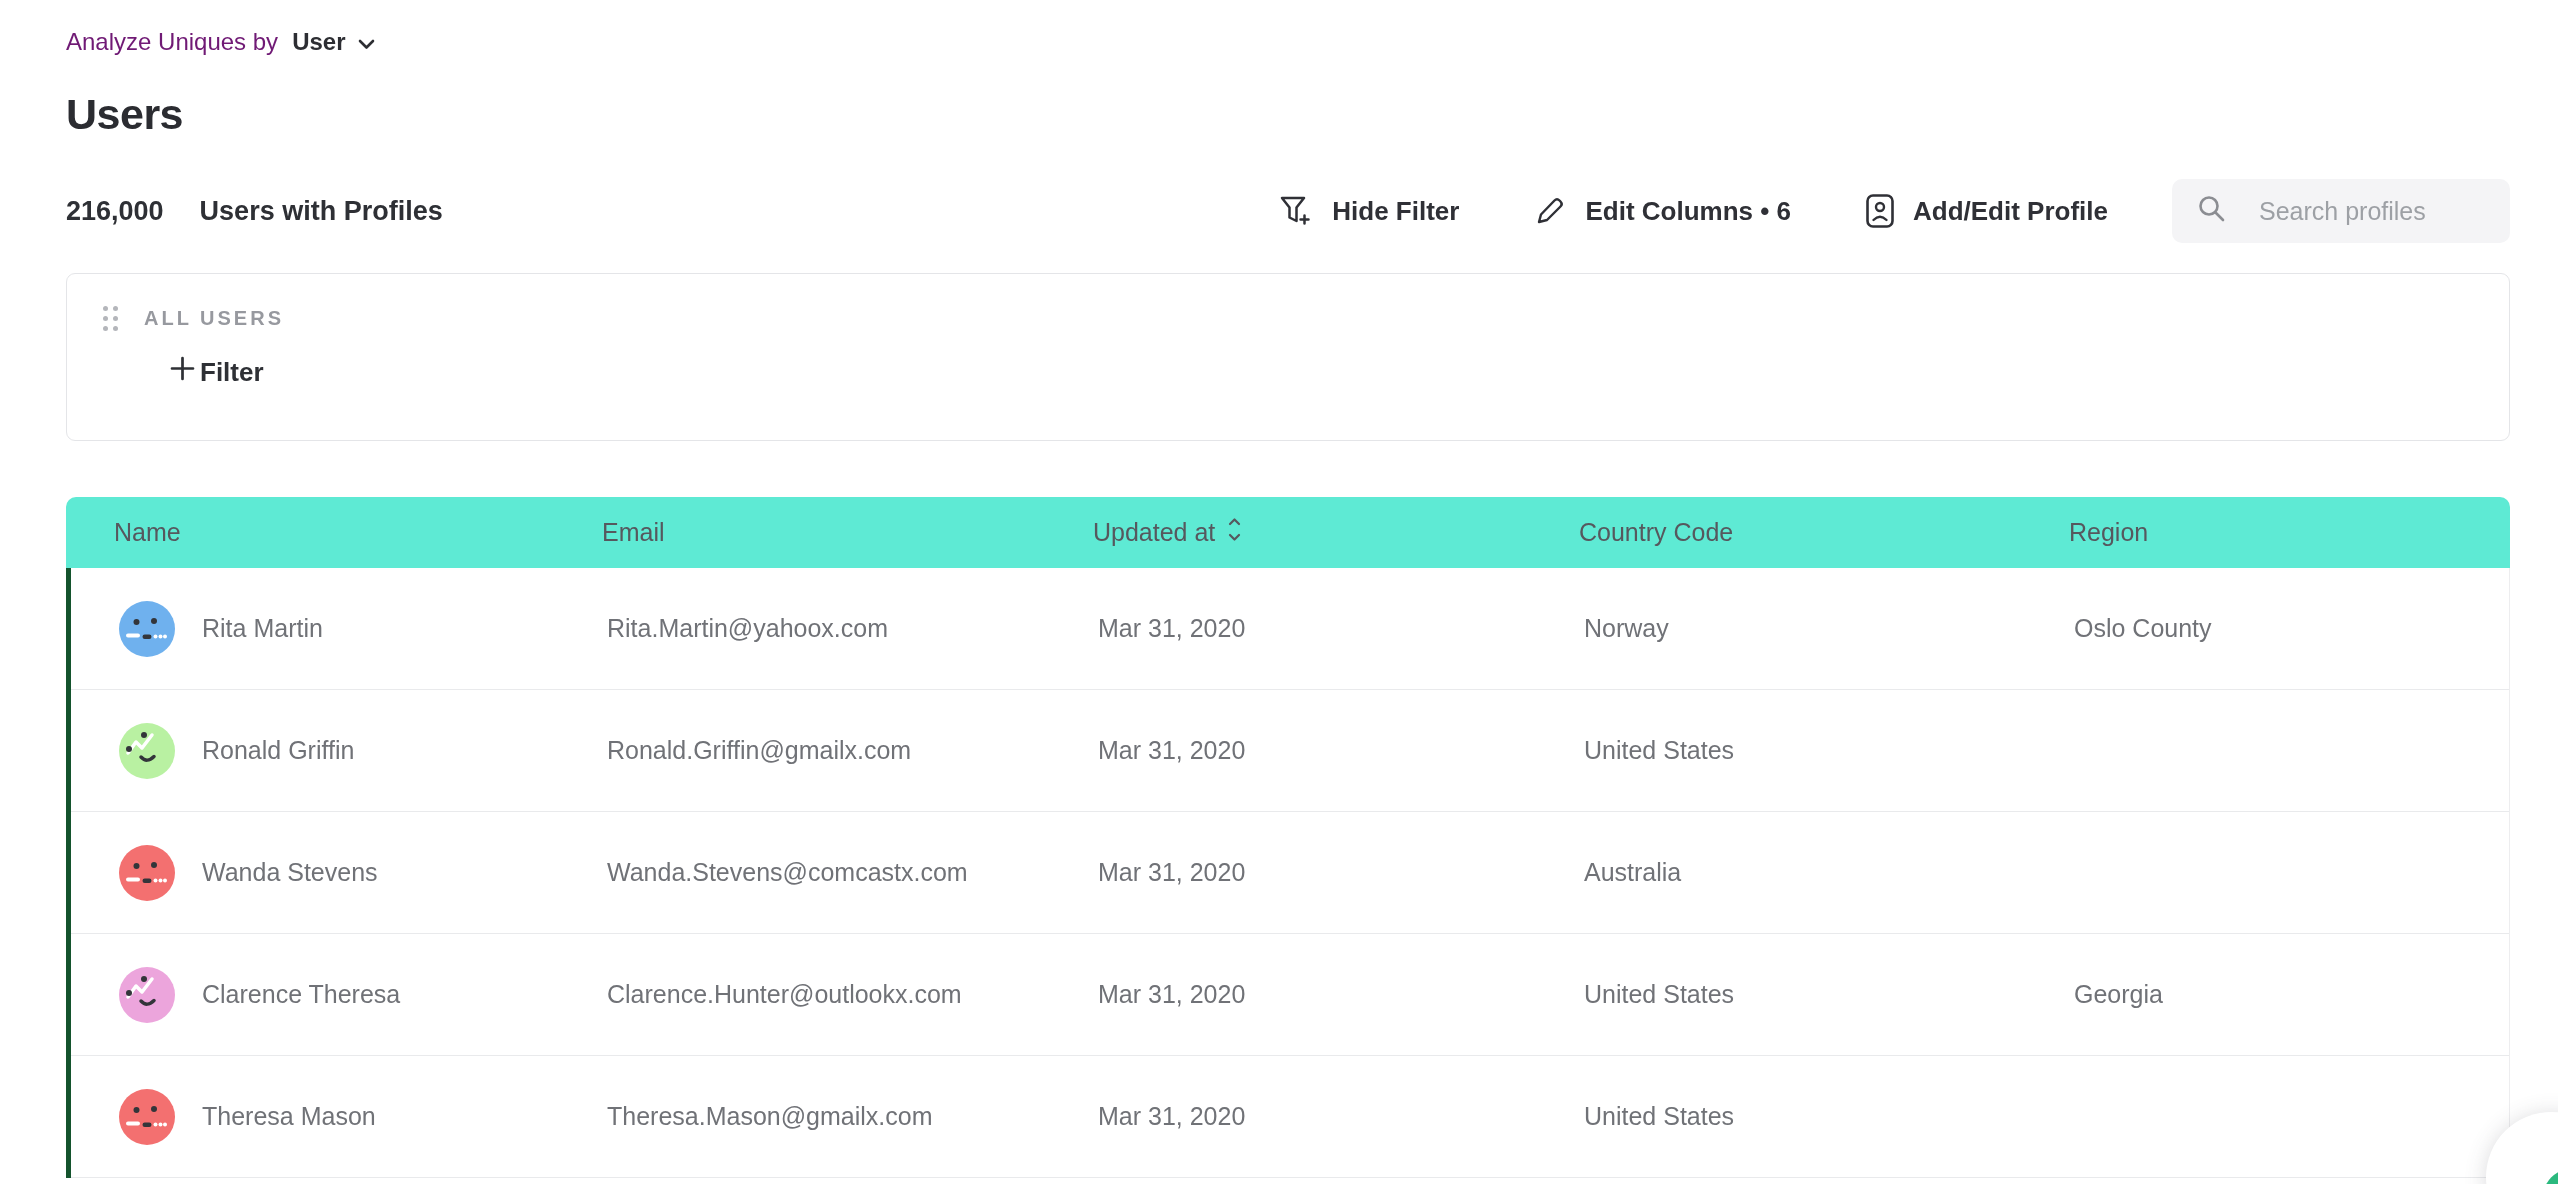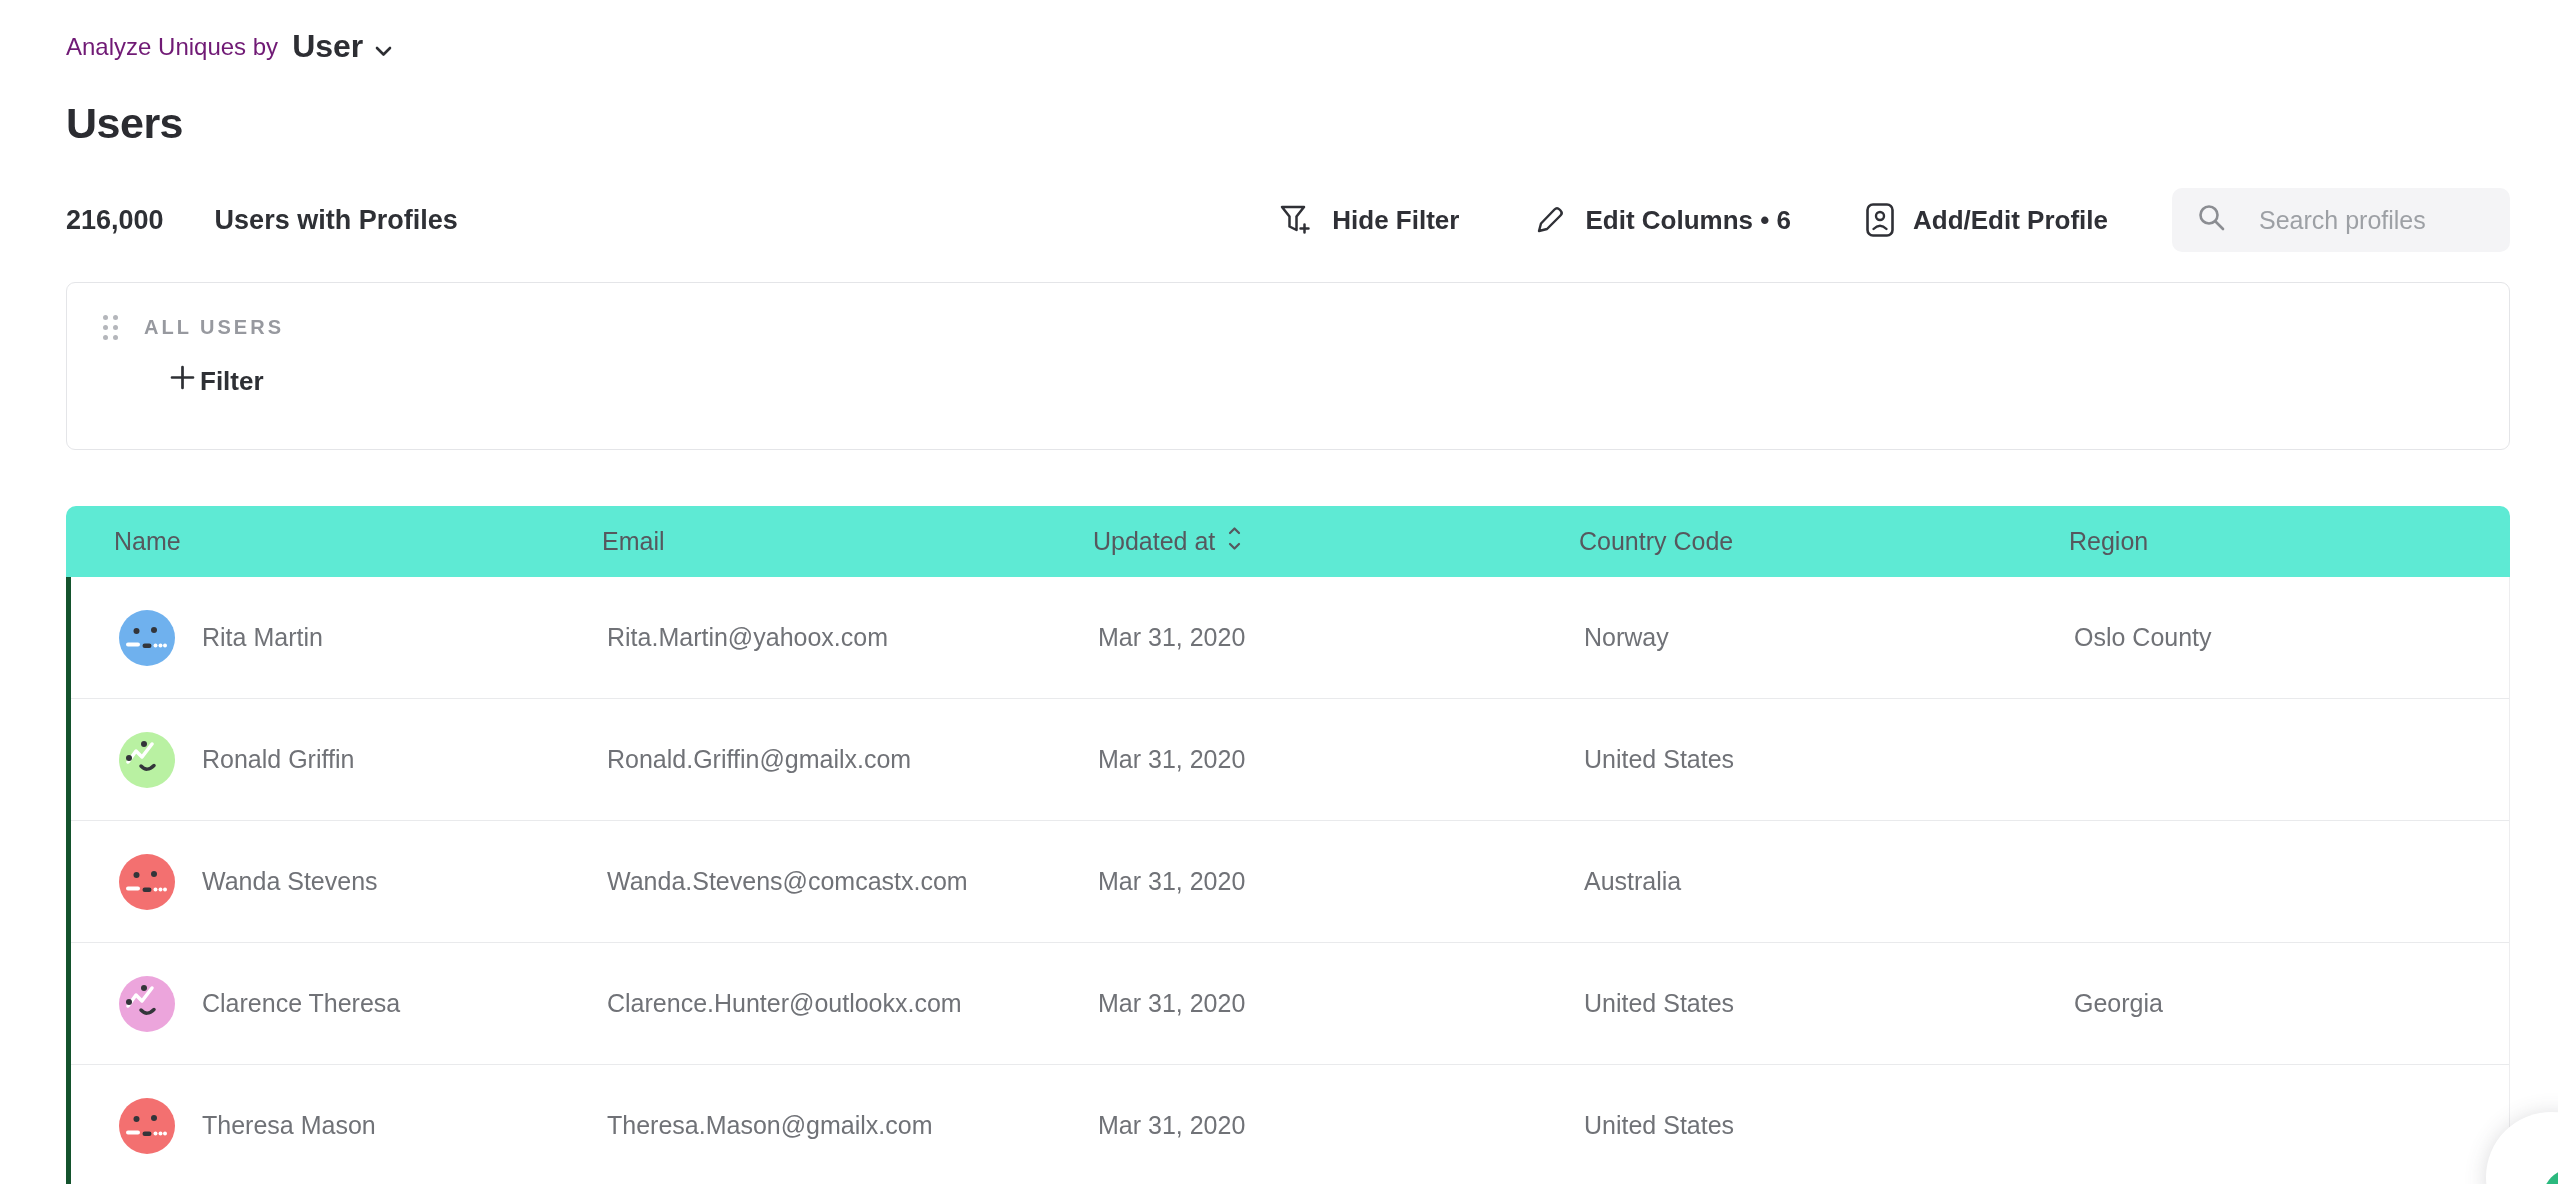--- a/index.html
+++ b/index.html
@@ -16,42 +16,42 @@
   .analyze-row {
     margin-top: 28px;
     display: flex;
     align-items: center;
     gap: 14px;
     font-size: 24px;
   }
   .analyze-label { color: #701a75; font-weight: 500; }
   .analyze-select {
     display: flex; align-items: center; gap: 12px;
-    font-size: 32px; font-weight: 600; color: #2d2e33;
+    font-size: 24px; font-weight: 600; color: #2d2e33;
     background: none; border: none; cursor: pointer;
     font-family: "Liberation Sans", sans-serif;
   }
 
   
   .page-title {
     margin-top: 34px;
     font-size: 43px;
     font-weight: 700;
     color: #2b2c31;
     letter-spacing: -0.5px;
   }
 
   
   .stats-row {
     margin-top: 40px;
     display: flex;
     align-items: center;
     justify-content: space-between;
   }
-  .stats-left { display: flex; align-items: baseline; gap: 51px; }
+  .stats-left { display: flex; align-items: baseline; gap: 36px; }
   .stats-count { font-size: 27px; font-weight: 600; color: #2e3035; }
   .stats-caption { font-size: 27px; font-weight: 600; color: #2e3035; }
 
   .toolbar { display: flex; align-items: center; gap: 74px; }
   .tool-btn {
     display: flex; align-items: center; gap: 18px;
     background: none; border: none; cursor: pointer;
     font-size: 26px; font-weight: 600; color: #2f3036;
     font-family: "Liberation Sans", sans-serif;
     white-space: nowrap;

